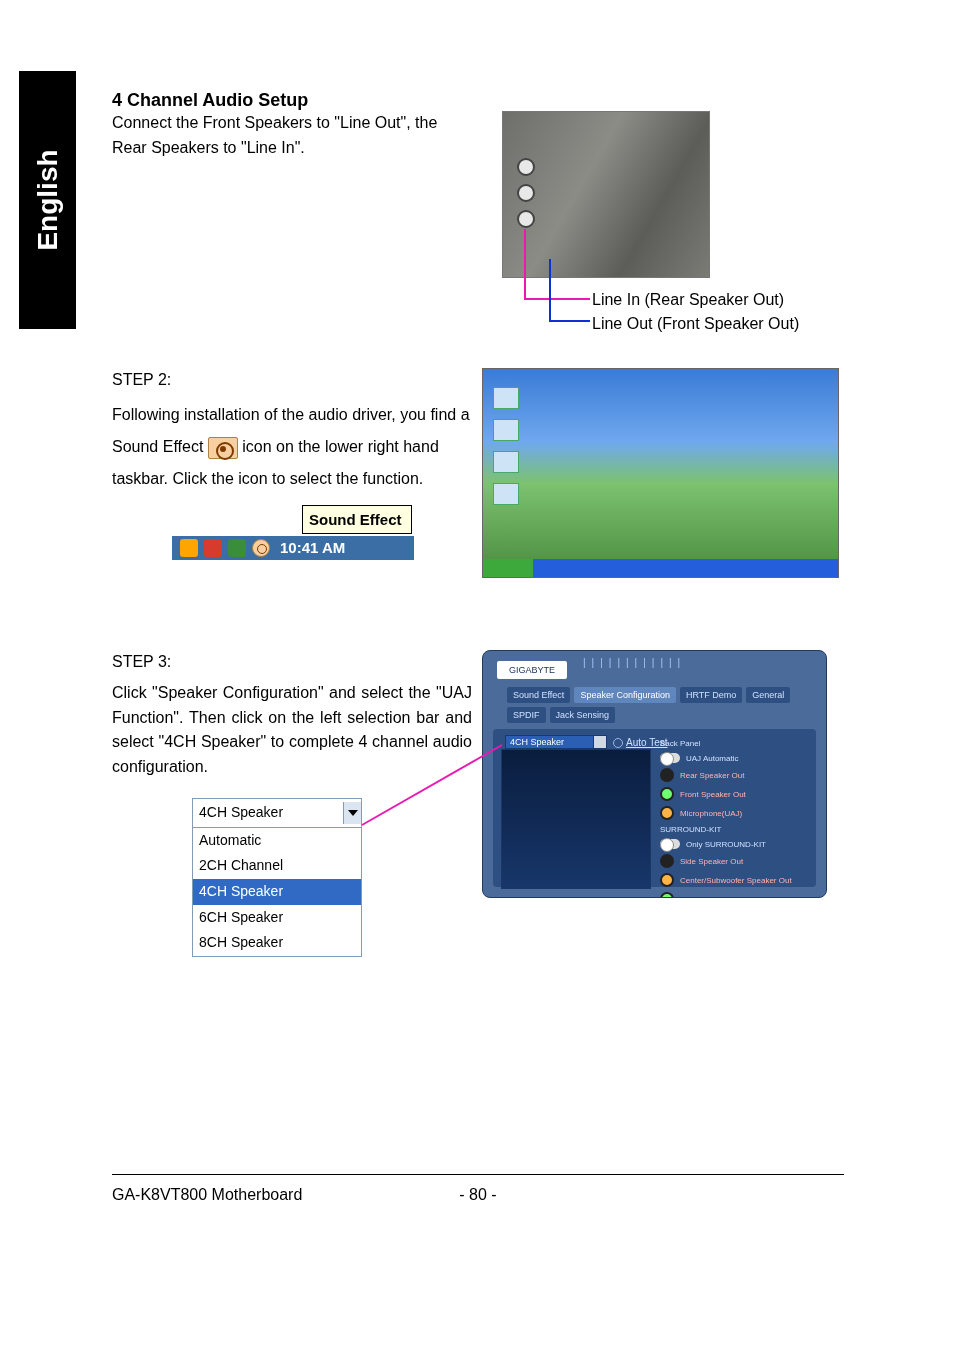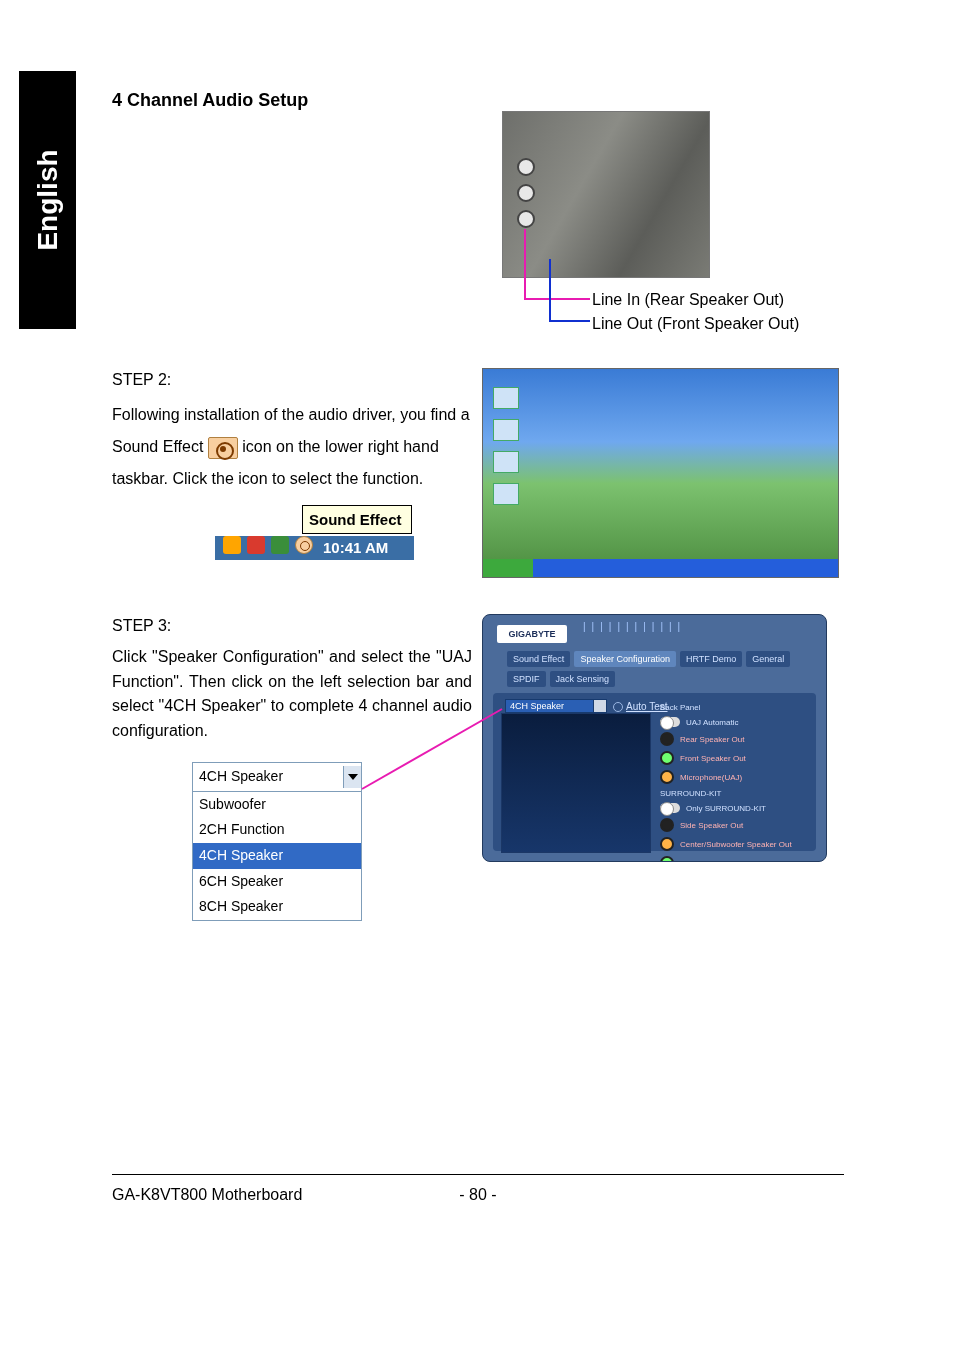--- a/index.html
+++ b/index.html
@@ -65,41 +65,41 @@
   .taskbar-figure {
     margin: 10px 0 0 60px;
     width: 242px; height: 60px;
   }
   .tooltip-box{
     background:#ffffe1; border:1px solid #000; padding:2px 6px; font-size:15px; font-weight:bold;
     width:110px; margin-left:130px;
   }
   .tray{
     height:28px; background:#3a6ea5; border:2px solid #fff; border-left:none; border-right:none;
-    display:flex; padding:0 8px; gap:6px;
-    font-size:15px; color:#fff;margin-left:43px;
+    display:flex; align-items:center; padding:0 8px; gap:6px;
+    font-size:15px; color:#fff;
   }
   .tray-ico{ width:18px; height:18px; border-radius:3px; display:inline-block; }
   .ti1{ background:#ffa500; } .ti2{ background:#d93a2e; } .ti3{ background:#3a8e3a; }
   .ti4{ background:#f8cfa0; border:1px solid #b08040; border-radius:50%; position:relative; }
   .ti4::after{content:"";position:absolute;left:4px;top:4px;width:8px;height:8px;border:1px solid #7d3b00;border-radius:50%;}
   .tray-time{ margin-left:4px; font-weight:bold;}
 
   .desktop-photo {
     width: 357px; height: 210px;
     background: linear-gradient(to bottom, #3a7bd5 0%, #6fa8ef 35%, #7cc26f 55%, #4a8a3d 100%);
     border:1px solid #666; position:relative; margin-left:10px;
   }
   .desktop-photo .desk-icon{ position:absolute; width:26px; height:22px; background:#cfe3f7; border:1px solid #4a6; left:10px;}
   .di1{top:18px;} .di2{top:50px;} .di3{top:82px;} .di4{top:114px;}
   .desktop-taskbar{position:absolute;left:0;right:0;bottom:0;height:18px;background:#245edb;}
   .desktop-start{position:absolute;left:0;bottom:0;width:50px;height:18px;background:#3da93d;}
 
   
-  .step3 { margin-top: 36px; }
+  .step3 { margin-top: 72px; }
   .step3 .col-text { text-align: justify; }
 
   .dropdown-figure{
     margin: 18px 0 0 80px;
     width: 170px; border:1px solid #7f9db9; font-size:14px;
     background:#fff;
   }
   .dd-head{display:flex;align-items:center;}
   .dd-head .dd-val{flex:1; padding:3px 6px;}
   .dd-btn{width:18px;height:22px;background:#dbe5f1;border-left:1px solid #7f9db9;display:flex;align-items:center;justify-content:center;}
@@ -107,21 +107,21 @@
   .dd-opt{padding:2px 6px;}
   .dd-opt.sel{background:#316ac5;color:#fff;}
 
   
   .sound-panel {
     width: 345px; height: 248px;
     background:#4b6b9a; border:1px solid #223a5e; border-radius:8px;
     position:relative; margin-left:10px; overflow:hidden;
   }
   .sp-title{position:absolute;left:100px;top:6px;color:#a7c7ff;font-size:10px;letter-spacing:6px;}
-  .sp-logo{position:absolute;left:14px;top:10px;width:70px;height:18px;background:#fff;color:#1b2d58;font-size:9px;font-weight:bold;display:flex;align-items:center;justify-content:center;border-radius:2px;}
+  .sp-logo{position:absolute;left:14px;top:10px;width:70px;height:18px;background:#fff;color:#1b2d58;font-size:9px;font-weight:normal;display:flex;align-items:center;justify-content:center;border-radius:2px;}
   .sp-tabs{position:absolute;left:24px;top:36px;right:12px;display:flex;flex-wrap:wrap;gap:4px;}
   .sp-tab{font-size:9px;color:#cfe0ff;background:#2e4f82;padding:3px 6px;border-radius:2px;}
   .sp-tab.active{background:#5f86bd;color:#fff;}
   .sp-body{position:absolute;left:10px;right:10px;top:78px;bottom:10px;background:#2e4f82;border-radius:4px;}
   .sp-room{position:absolute;left:8px;top:20px;width:150px;height:140px;background:linear-gradient(to bottom,#0a1d3e,#17366a);border:1px solid #1b3766;}
   .sp-select{position:absolute;left:12px;top:6px;width:90px;height:14px;background:#2a5fb4;color:#fff;font-size:9px;display:flex;align-items:center;padding:0 4px;border:1px solid #173a6e;}
   .sp-select-btn{position:absolute;left:100px;top:6px;width:14px;height:14px;background:#cfd8e6;border:1px solid #173a6e;}
   .sp-autotest{position:absolute;left:120px;top:8px;color:#cfe0ff;font-size:10px;text-decoration:underline;}
   .sp-at-circle{display:inline-block;width:10px;height:10px;border:1px solid #9bb7e3;border-radius:50%;vertical-align:middle;margin-right:3px;}
   .sp-right{position:absolute;right:6px;top:6px;width:150px;}
@@ -146,20 +146,21 @@
 
   <div class="lang-tab">
     <span>English</span>
   </div>
 
   <div class="content">
     <div class="section-title">4 Channel Audio Setup</div>
 
     <div class="row">
       <div class="col-text">
+        <div>Connect the Front Speakers to "Line Out", the Rear Speakers to "Line In".</div>
       </div>
       <div class="col-img" style="position:relative;">
         <div class="mobo-photo">
           <span class="audio-jack aj1"></span>
           <span class="audio-jack aj2"></span>
           <span class="audio-jack aj3"></span>
         </div>
         <svg class="conn-lines" viewBox="0 0 300 220">
           <path d="M 23 120 L 23 190 L 88 190" stroke="#e81bb1" stroke-width="2" fill="none"></path>
           <path d="M 48 150 L 48 212 L 88 212" stroke="#1030d0" stroke-width="2" fill="none"></path>
@@ -208,22 +209,22 @@
         <div class="dropdown-figure">
           <div class="dd-head">
             <div class="dd-val">4CH Speaker</div>
             <div class="dd-btn">
               <svg width="10" height="6" viewBox="0 0 10 6">
                   <path d="M0 0 L10 0 L5 6 Z" fill="#000"></path>
                 </svg>
             </div>
           </div>
           <div class="dd-list" id="dd-list">
-              <div class="dd-opt">Subwoofer</div>
-              <div class="dd-opt">2CH Function</div>
+              <div class="dd-opt">Automatic</div>
+              <div class="dd-opt">2CH Channel</div>
               <div class="dd-opt sel">4CH Speaker</div>
               <div class="dd-opt">6CH Speaker</div>
               <div class="dd-opt">8CH Speaker</div>
             </div>
         </div>
       </div>
 
       <div class="col-img">
         <div class="sound-panel">
           <div class="sp-logo">GIGABYTE</div>

